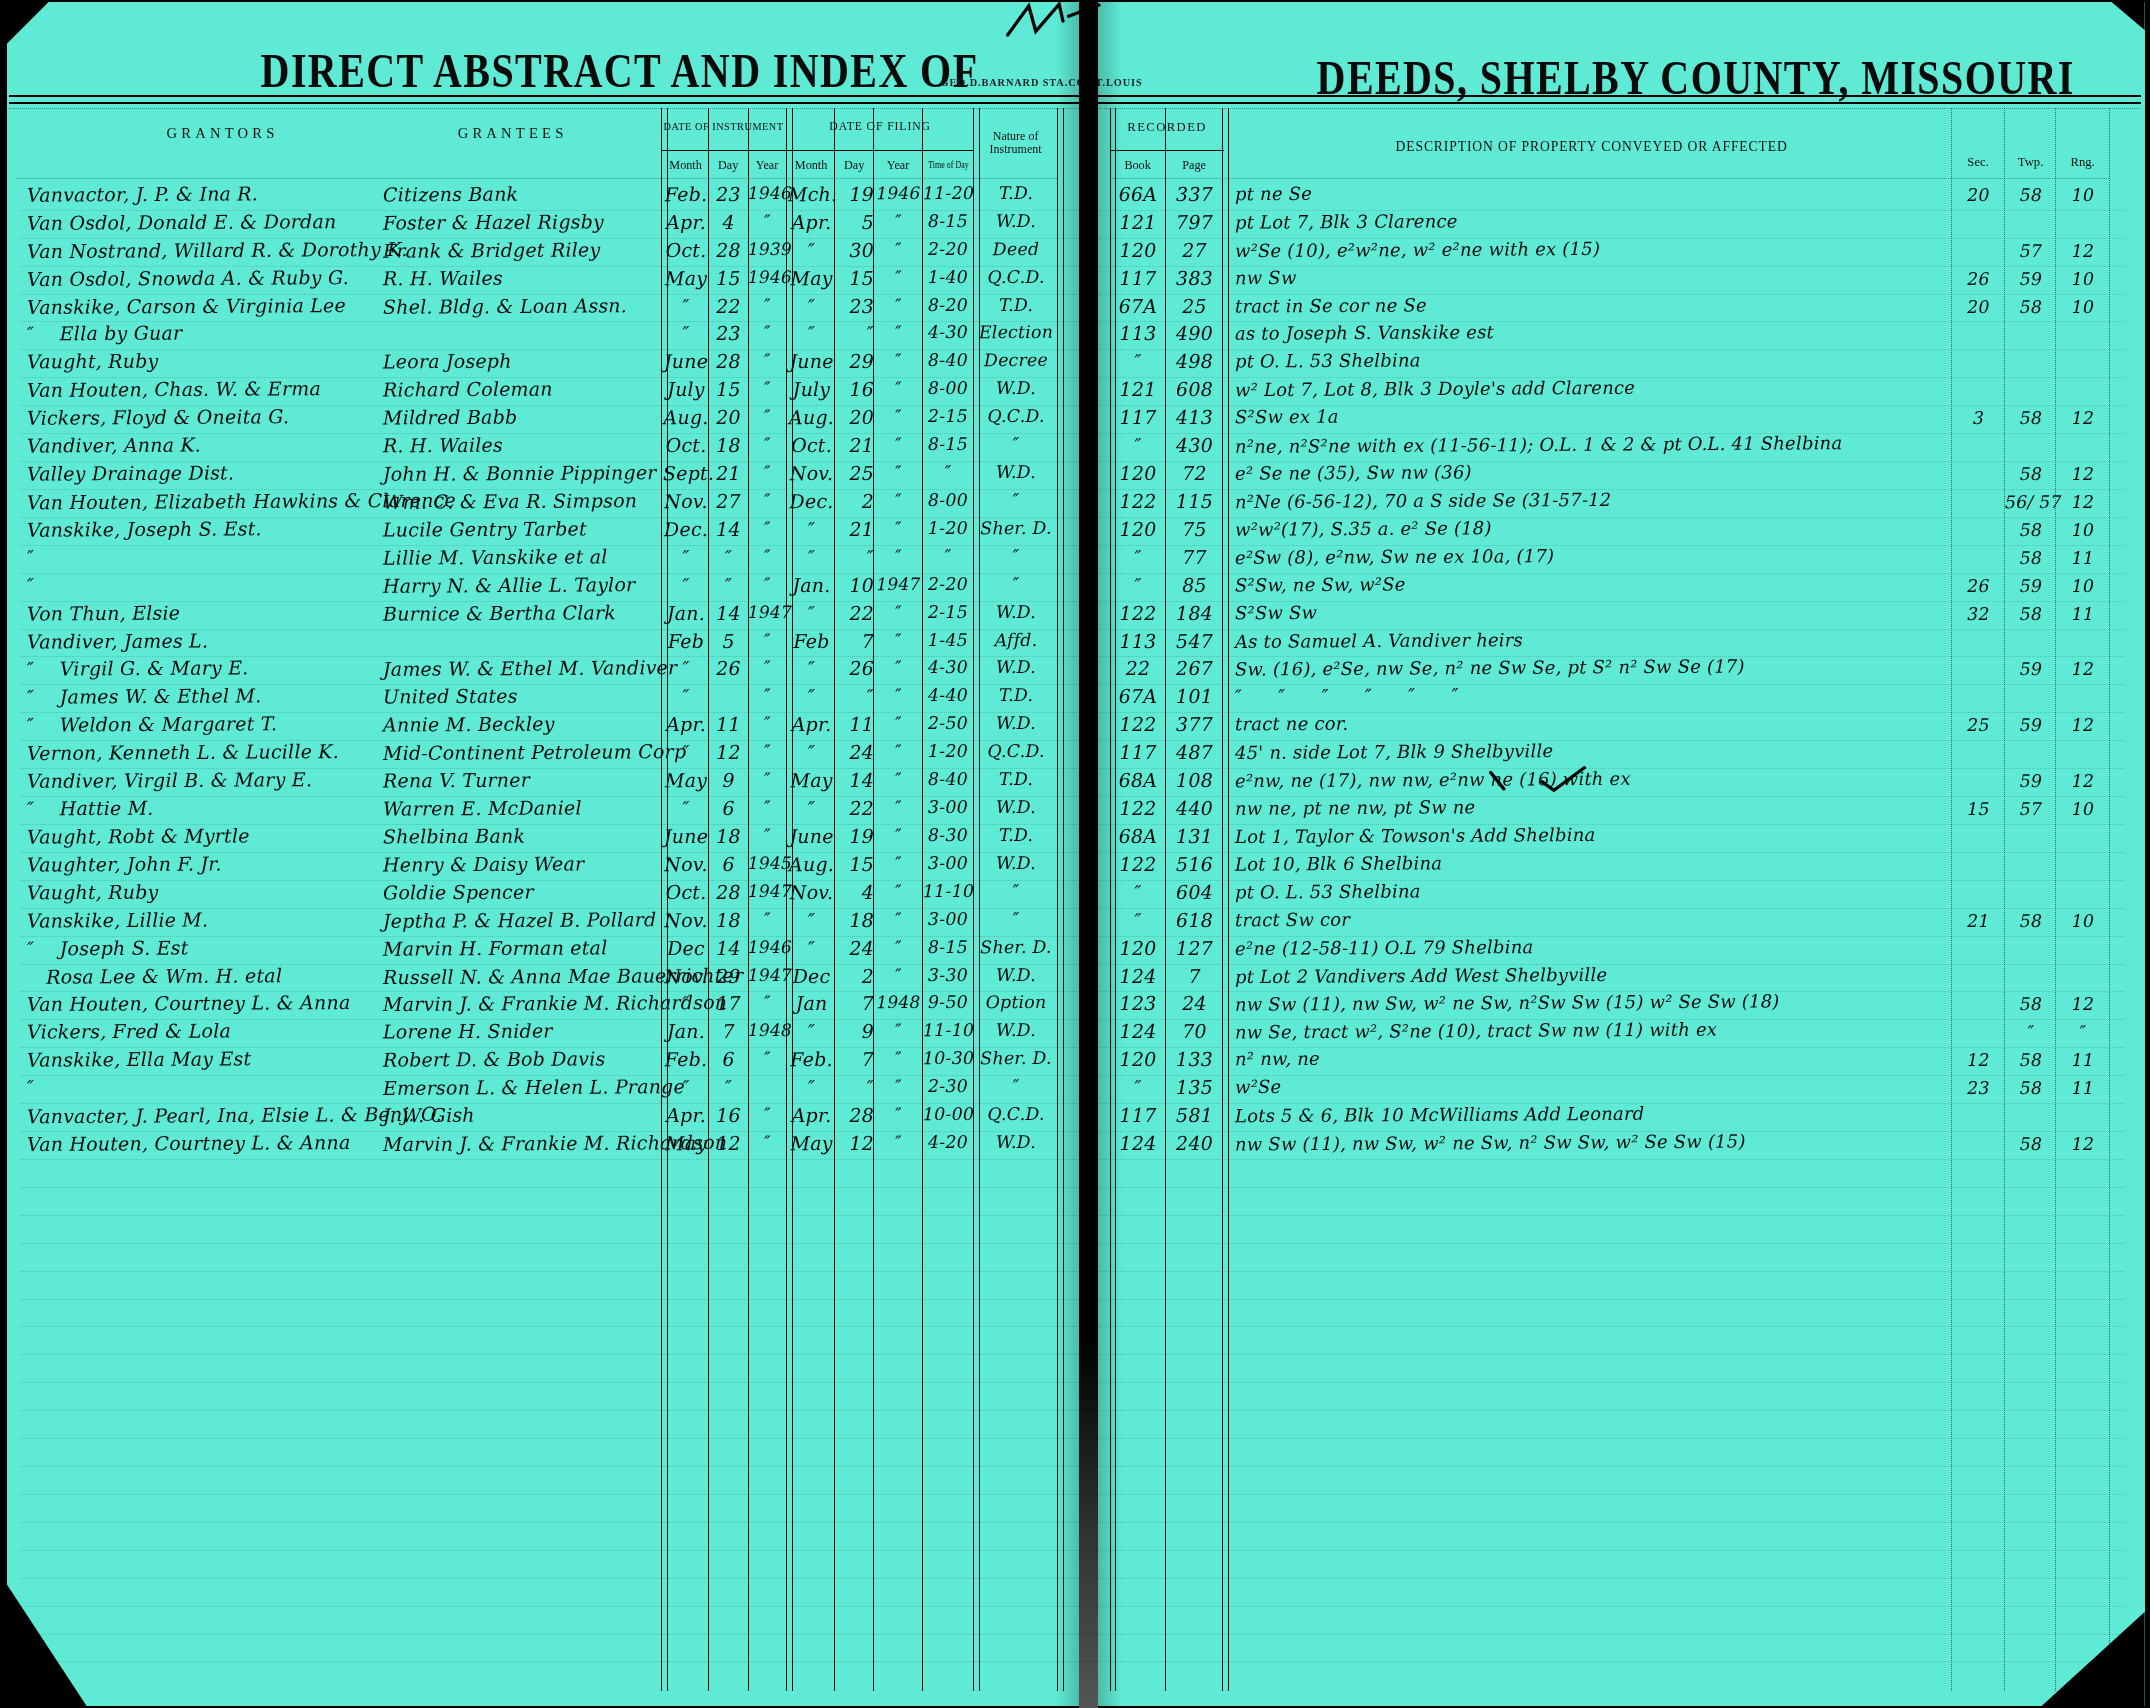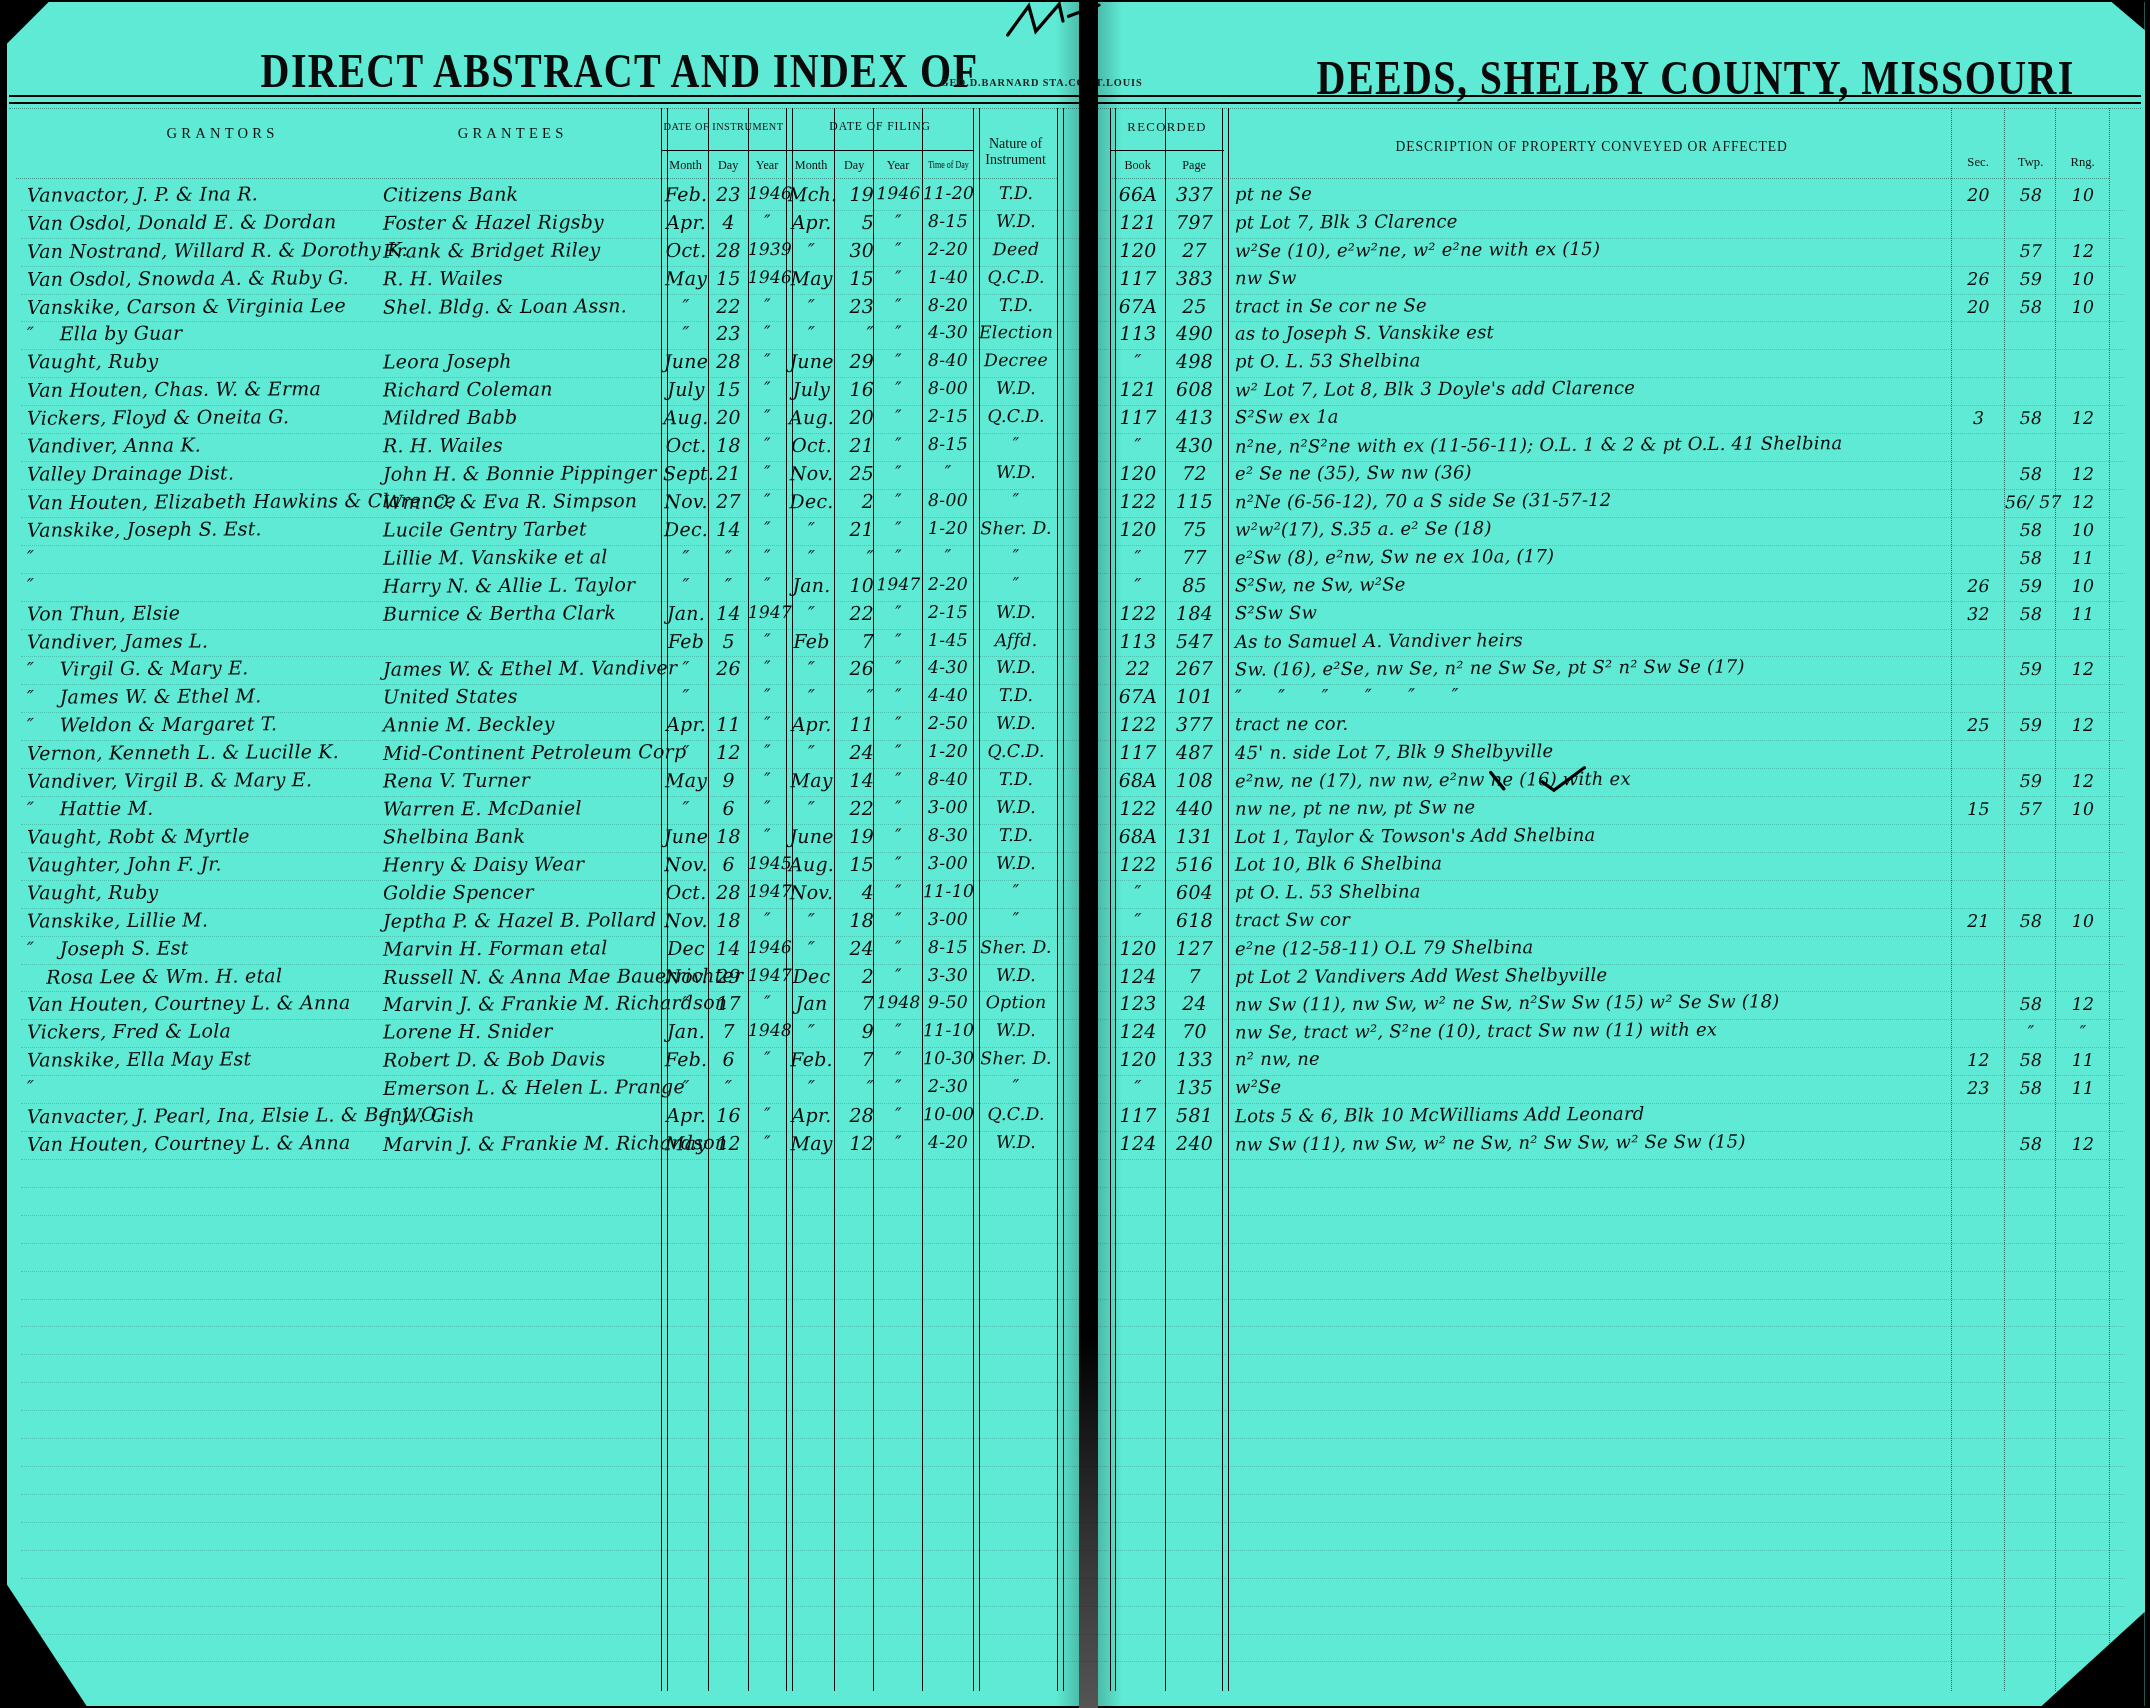--- a/index.html
+++ b/index.html
@@ -68,21 +68,21 @@
   <div class="colhead" style="left:656px;top:119px;width:122px;font-size:10.3px;letter-spacing:0.5px;">DATE OF INSTRUMENT</div>
   <div class="colhead" style="left:781px;top:118px;width:185px;font-size:11.7px;letter-spacing:0.9px;">DATE OF FILING</div>
   <div class="hrule" style="left:655px;top:148px;width:311px;height:1.4px;"></div>
   <div class="colhead" style="left:656px;top:156px;width:46px;font-size:12.2px;">Month</div>
   <div class="colhead" style="left:702px;top:156px;width:39px;font-size:12.2px;">Day</div>
   <div class="colhead" style="left:741px;top:156px;width:39px;font-size:12.2px;">Year</div>
   <div class="colhead" style="left:781px;top:156px;width:47px;font-size:12.2px;">Month</div>
   <div class="colhead" style="left:828px;top:156px;width:39px;font-size:12.2px;">Day</div>
   <div class="colhead" style="left:867px;top:156px;width:49px;font-size:12.2px;">Year</div>
   <div class="colhead" style="left:915px;top:158px;width:53px;font-size:9.4px;transform:scaleX(.85);">Time of Day</div>
-  <div class="colhead wrap" style="left:969px;top:134px;width:80px;font-size:14px;">Nature of Instrument</div>
+  <div class="colhead wrap" style="left:969px;top:128px;width:80px;font-size:12px;">Nature of Instrument</div>
 
   <div class="colhead" style="left:1104px;top:118px;width:113px;font-size:12.7px;letter-spacing:1.4px;">RECORDED</div>
   <div class="hrule" style="left:1104px;top:148px;width:113px;height:1.4px;"></div>
   <div class="colhead" style="left:1104px;top:156px;width:54px;font-size:12.2px;">Book</div>
   <div class="colhead" style="left:1159px;top:156px;width:57px;font-size:12.2px;">Page</div>
   <div class="colhead" style="left:1226px;top:137px;width:718px;font-size:13.6px;letter-spacing:0.9px;">DESCRIPTION OF PROPERTY CONVEYED OR AFFECTED</div>
   <div class="colhead" style="left:1945px;top:153px;width:53px;font-size:12.7px;">Sec.</div>
   <div class="colhead" style="left:1998px;top:153px;width:52px;font-size:12.7px;">Twp.</div>
   <div class="colhead" style="left:2049px;top:153px;width:54px;font-size:12.7px;">Rng.</div>
 

